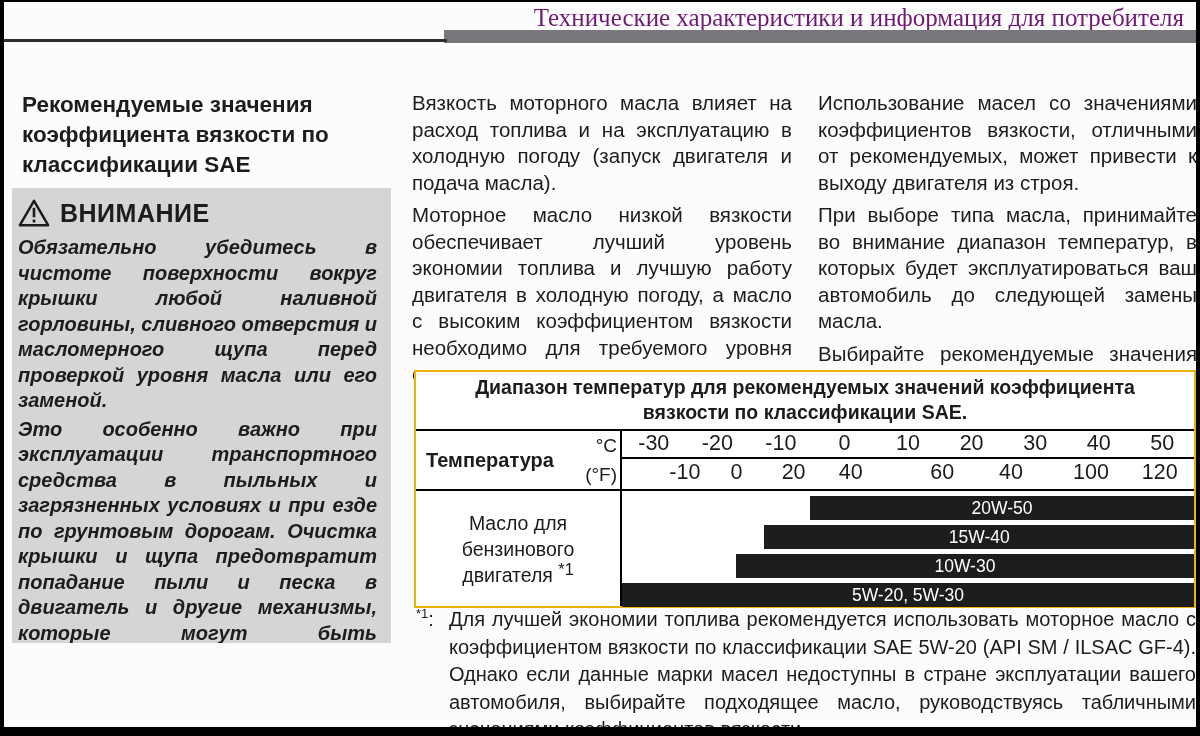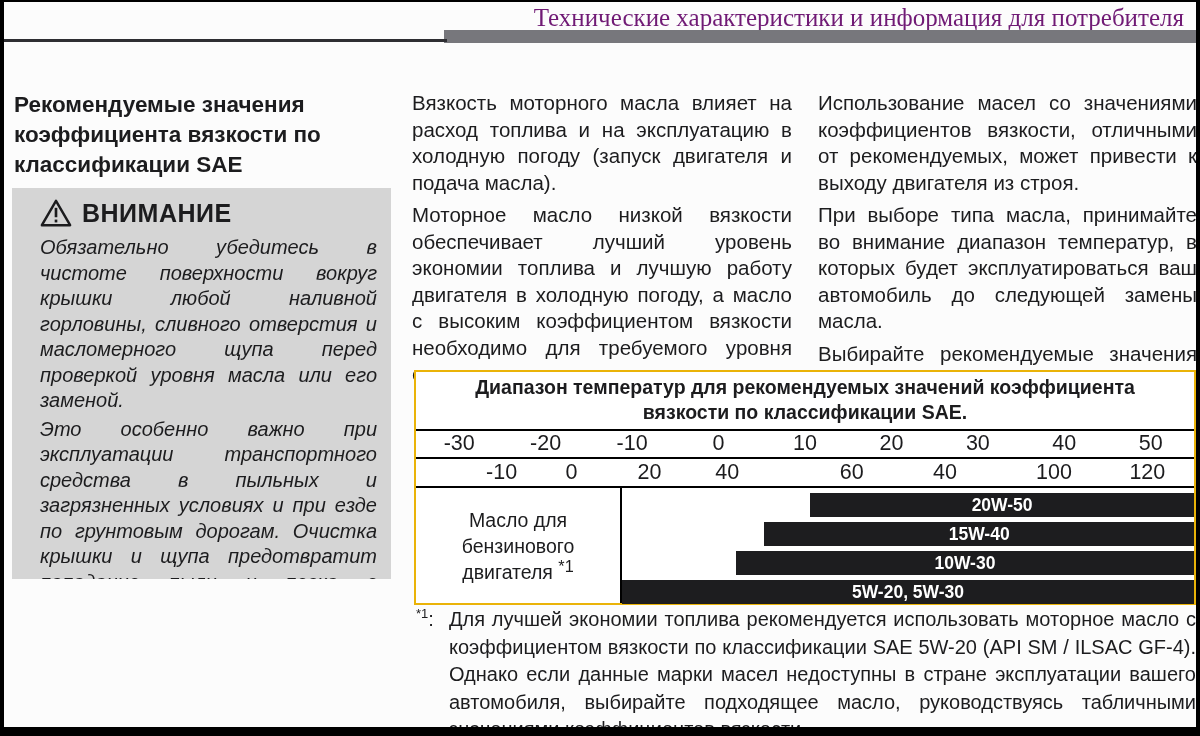--- a/index.html
+++ b/index.html
@@ -15,32 +15,32 @@
   .header-title {
     position:absolute; top:2px; right:12px;
     font-family:"Liberation Serif", serif; font-size:25px; color:#701a75;
     white-space:nowrap;
   }
   .header-bar { position:absolute; top:28px; left:440px; right:0; height:13px; background:#77777c; }
   .header-rule { position:absolute; top:37px; left:0; width:443px; height:3px; background:#2e2e32; }
 
   
   .left-heading {
-    position:absolute; left:10px; top:88px; width:330px;
+    position:absolute; left:18px; top:88px; width:330px;
     font-size:22.5px; font-weight:bold; line-height:30px;
   }
   .warning-box {
-    position:absolute; left:8px; top:186px; width:379px; height:391px;
-    background:#d5d5d5; padding:8px 14px 6px 28px; overflow:hidden;
+    position:absolute; left:8px; top:186px; width:379px; height:455px;
+    background:#d5d5d5; padding:8px 14px 6px 6px; overflow:hidden;
   }
   .warning-head { display:flex; align-items:center; gap:10px; margin:2px 0 7px 0; }
   .warning-head .wtitle { font-size:25px; font-weight:bold; letter-spacing:0.5px; }
   .warning-icon { width:32px; height:30px; flex:0 0 auto; }
   .warning-box p {
-    margin:0 0 3px 0; font-size:20px; font-weight:normal; font-style:italic;
+    margin:0 0 3px 0; font-size:20px; font-weight:bold; font-style:italic;
     line-height:25.5px; text-align:justify;
   }
 
   
   .col { position:absolute; top:88px; }
   .col-middle { left:408px; width:380px; }
   .col-right  { left:814px; width:379px; }
   .col p { margin:0 0 6px 0; font-size:20.5px; line-height:26.5px; text-align:justify; }
 
   
@@ -67,21 +67,21 @@
   .scale-f span { position:absolute; top:1px; transform:translateX(-50%); }
   .vtable-body { border-top:2px solid #000; display:flex; height:117px; }
   .vt-body-left {
     width:206px; flex:0 0 auto; border-right:2px solid #000;
     display:flex; align-items:center; justify-content:center; text-align:center;
     font-size:19.5px; line-height:26px; padding:0 14px;
   }
   .vt-chart { flex:1; position:relative; }
   .bar {
     position:absolute; right:0; height:24px; background:#1d1d1f;
-    color:#fff; font-weight:bold; font-size:17.5px;
+    color:#fff; font-weight:normal; font-size:17.5px;
     display:flex; align-items:center; justify-content:center;
   }
   .bar-1 { top:5px;  left:32.9%; }
   .bar-2 { top:34px; left:24.9%; }
   .bar-3 { top:63px; left:19.9%; }
   .bar-4 { top:92px; left:0; }
 
   
   .footnote {
     position:absolute; left:412px; top:604px; width:780px;
@@ -124,20 +124,27 @@
   <div class="col col-right">
     <p>Использование масел со значениями коэффициентов вязкости, отличными от рекомендуемых, может привести к выходу двигателя из строя.</p>
     <p>При выборе типа масла, принимайте во внимание диапазон температур, в которых будет эксплуатироваться ваш автомобиль до следующей замены масла.</p>
     <p>Выбирайте рекомендуемые значения коэффициента вязкости из таблицы.</p>
   </div>
 
   <div class="vtable">
     <div class="vtable-title">Диапазон температур для рекомендуемых значений коэффициента вязкости по классификации SAE.</div>
 
     <div class="vtable-head">
+      <div class="vt-head-left">
+        <span class="temp-label">Температура</span>
+        <span class="units">
+          <span>°C</span>
+          <span>(°F)</span>
+        </span>
+      </div>
       <div class="vt-scales">
         <div class="scale-c">
           <span>-30</span>
           <span>-20</span>
           <span>-10</span>
           <span>0</span>
           <span>10</span>
           <span>20</span>
           <span>30</span>
           <span>40</span>

